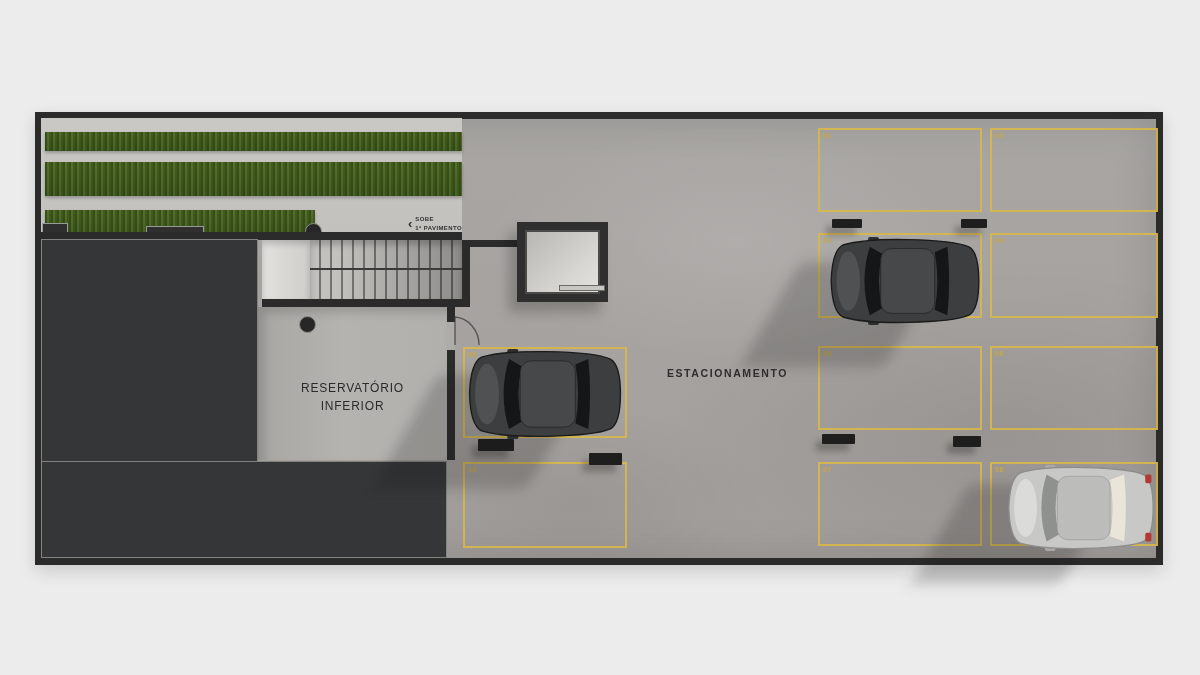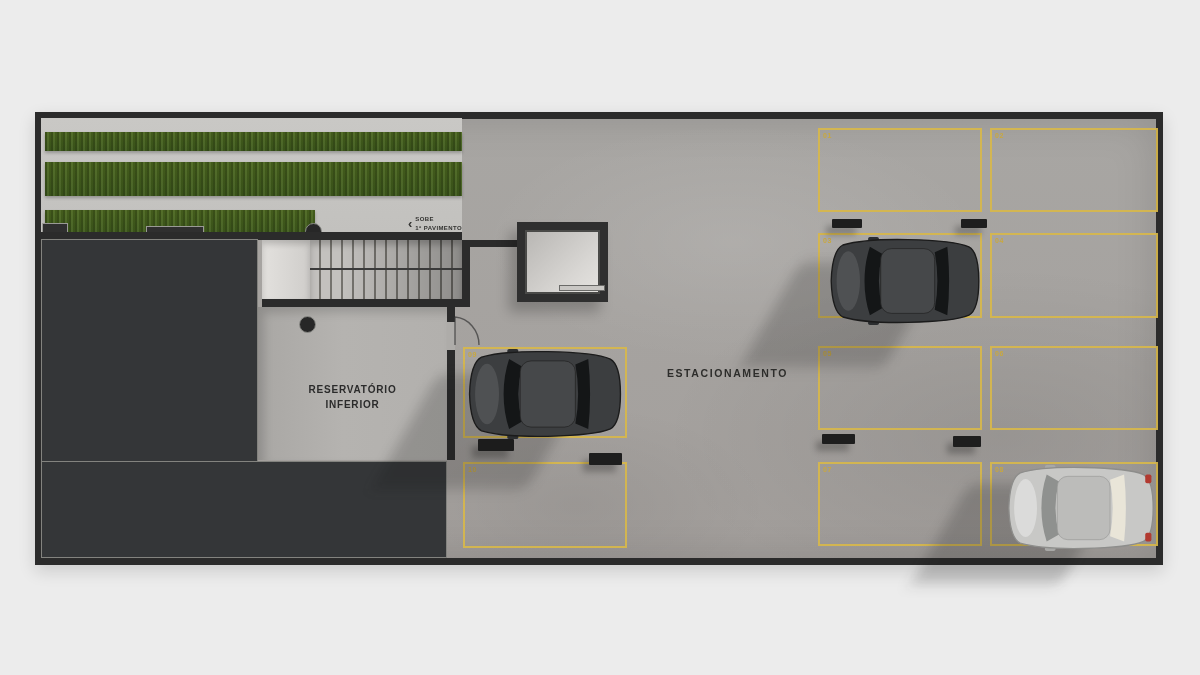--- a/index.html
+++ b/index.html
@@ -77,21 +77,21 @@
   .stairs-chevron{font-size:13px;line-height:10px;font-weight:bold;}
   .stairs-text{font-size:6px;font-weight:bold;letter-spacing:0.4px;line-height:1.45;white-space:nowrap;}
   
   .reservoir{
     position:absolute;left:223px;top:195px;width:189px;height:153px;
     background:linear-gradient(90deg,#a9a7a4,#b5b3b0 45%,#b2b0ad);
     box-shadow:inset 6px 6px 10px rgba(0,0,0,0.15);
     display:flex;align-items:center;justify-content:center;text-align:center;
   }
   .reservoir-label{
-    font-size:10px;font-weight:bold;letter-spacing:0.8px;color:#2b2b2b;line-height:1.5;
+    font-size:12px;font-weight:normal;letter-spacing:0.8px;color:#2b2b2b;line-height:1.5;
     margin-top:26px;
   }
   .door-arc{position:absolute;left:418px;top:203px;}
   
   .elevator{
     position:absolute;left:482px;top:110px;width:91px;height:80px;
     background:#2f2f2f;box-shadow:-8px 10px 12px rgba(0,0,0,0.22);
   }
   .elevator-cab{
     position:absolute;left:8px;top:8px;right:8px;bottom:8px;

